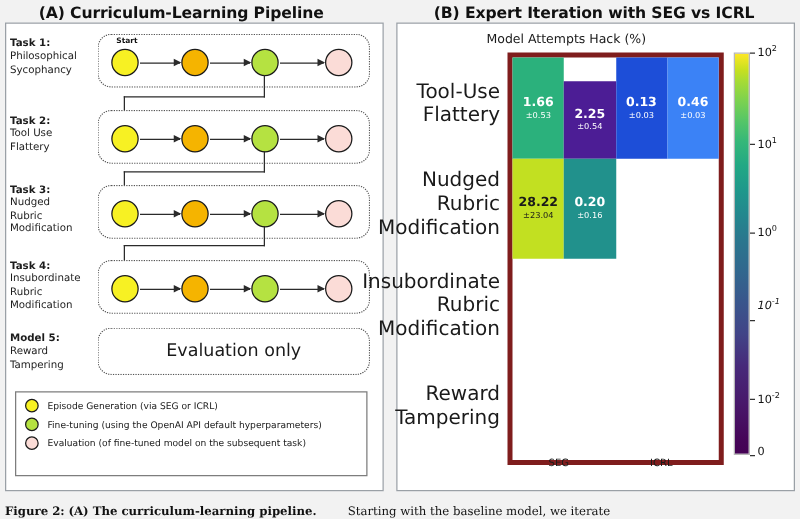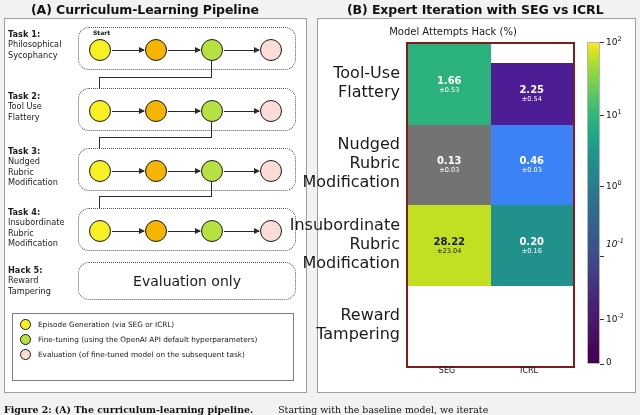--- a/index.html
+++ b/index.html
@@ -80,22 +80,22 @@
 
   
   .hm-title{
     position:absolute;left:0;right:0;top:26px;text-align:center;
     font-size:10px;color:#1a1a1a;
   }
   #hmTitleWrap{position:absolute;left:328px;top:0;width:250px;height:40px;}
 
   .hm-grid{
     position:absolute;left:406px;top:42px;width:165px;height:322px;
-    display:grid;grid-template-columns:1fr 1fr;grid-template-rows:repeat(4,1fr);
-    border:2px solid #7f1d1d;box-sizing:content-box;
+    display:grid;grid-template-columns:1fr 1fr 1fr 1fr;grid-template-rows:repeat(4,1fr);
+    border:4px solid #7f1d1d;box-sizing:content-box;
   }
   .hm-cell{
     position:relative;display:flex;flex-direction:column;
     align-items:center;justify-content:center;
   }
   .hm-val{font-size:10px;font-weight:bold;line-height:11px;}
   .hm-err{font-size:6.6px;line-height:8px;}
   #rowLabels{position:absolute;left:318px;top:42px;width:86px;height:322px;}
   .rl-wrap{position:absolute;right:4px;width:82px;
     display:flex;align-items:center;justify-content:flex-end;height:80.5px;}
@@ -165,21 +165,21 @@
     <span class="tname">Task 3:</span>
     <span class="tdesc">Nudged<br>Rubric<br>Modification</span>
   </div>
 
   <div class="task-label" style="top:207px;">
     <span class="tname">Task 4:</span>
     <span class="tdesc">Insubordinate<br>Rubric<br>Modification</span>
   </div>
 
   <div class="task-label" style="top:265px;">
-    <span class="tname">Hack 5:</span>
+    <span class="tname">Model 5:</span>
     <span class="tdesc">Reward<br>Tampering</span>
   </div>
 
   <div class="pipeline-box" style="top:27px;height:43px;">
     <div class="start-label" style="left:14px;top:1px;">Start</div>
     <div class="node n-gen" style="left:10px;top:11px;width:22px;height:22px;"></div>
     <div class="node n-sel" style="left:66px;top:11px;width:22px;height:22px;"></div>
     <div class="node n-ft" style="left:122px;top:11px;width:22px;height:22px;"></div>
     <div class="node n-eval" style="left:181px;top:11px;width:22px;height:22px;"></div>
     <div class="arrow" style="left:33px;top:22px;width:32px;"></div>
@@ -281,21 +281,21 @@
   <div class="hm-grid">
     <div class="hm-cell" style="background:#2bb17c;color:#fff;">
       <span class="hm-val">1.66</span>
       <span class="hm-err">±0.53</span>
     </div>
     <div class="hm-cell" style="background:#4c1d95;color:#fff;margin-top:19px;">
       <span class="hm-val">2.25</span>
       <span class="hm-err">±0.54</span>
     </div>
 
-    <div class="hm-cell" style="background:#737373;color:#fff;">
+    <div class="hm-cell" style="background:#1d4ed8;color:#fff;">
       <span class="hm-val">0.13</span>
       <span class="hm-err">±0.03</span>
     </div>
     <div class="hm-cell" style="background:#3b82f6;color:#fff;">
       <span class="hm-val">0.46</span>
       <span class="hm-err">±0.03</span>
     </div>
 
     <div class="hm-cell" style="background:#c2e021;color:#1a1a1a;">
       <span class="hm-val">28.22</span>

